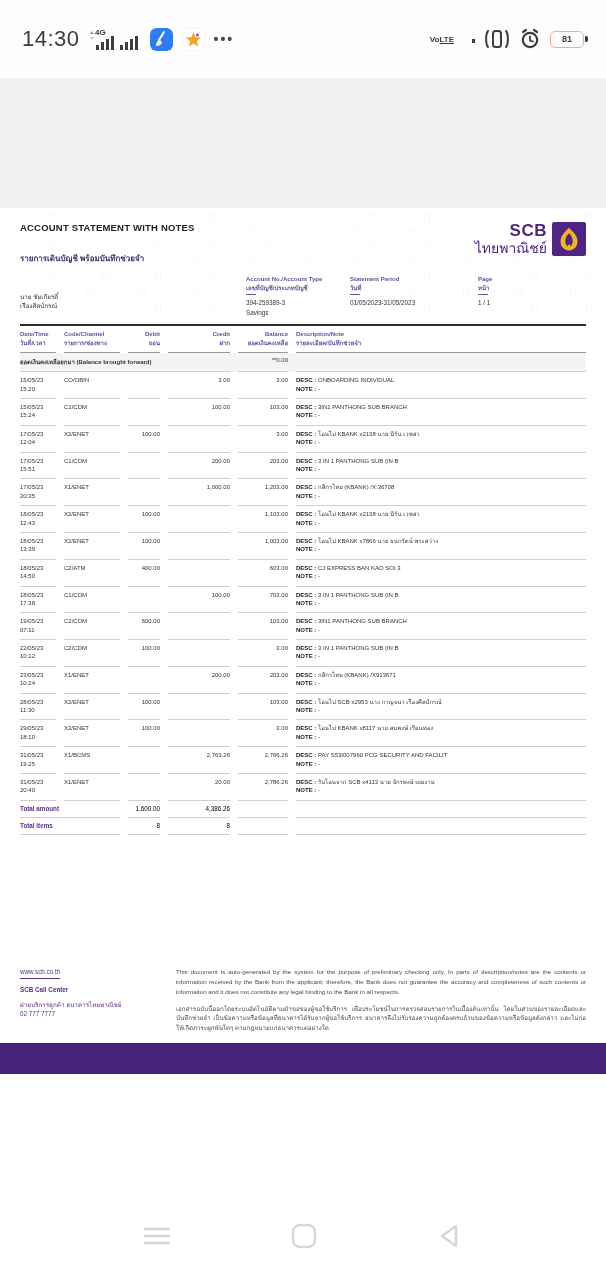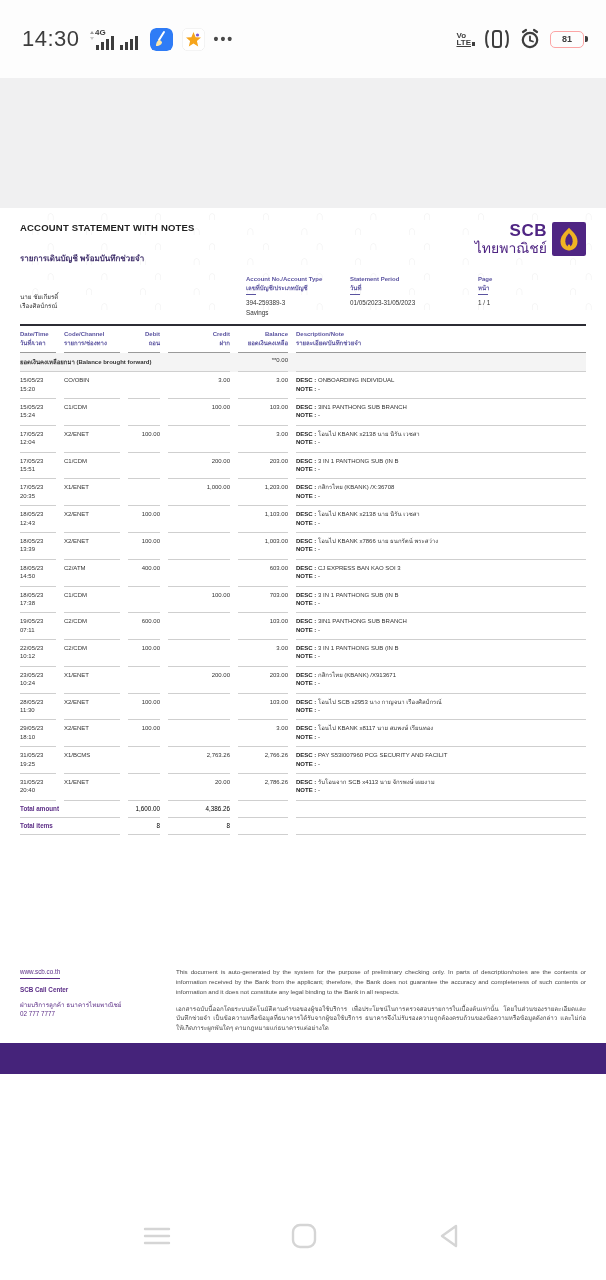--- a/index.html
+++ b/index.html
@@ -3,22 +3,22 @@
 <meta charset="utf-8">
 <style>
   * { margin:0; padding:0; box-sizing:border-box; }
   html,body { width:606px; height:1280px; background:#ffffff; font-family:"Liberation Sans", sans-serif; position:relative; overflow:hidden; }
 
   
   .statusbar { position:absolute; top:0; left:0; width:606px; height:78px; background:#fdfdfd; display:flex; align-items:center; padding:0 22px; }
   .sb-left { display:flex; align-items:center; gap:9px;justify-content:flex-end; }
   .sb-time { font-size:22px; color:#3d3d3d; letter-spacing:0.5px; }
   .sb-right { margin-left:auto; display:flex; align-items:center; gap:9px; }
-  .volte { display:flex; flex-direction:column; line-height:7px; color:#3d3d3d; font-weight:bold; font-size:8px; }
-  .volte .l2 { display:flex; align-items:flex-end; gap:1px;text-decoration:underline; }
+  .volte { display:flex; flex-direction:row; line-height:7px; color:#3d3d3d; font-weight:bold; font-size:8px; }
+  .volte .l2 { display:flex; align-items:flex-end; gap:18px;text-decoration:underline; }
   .volte .sq { width:3px; height:4px; background:#3d3d3d; display:inline-block; }
   .battery { position:relative; width:34px; height:17px; border:1px solid #fca5a5; border-radius:5px; display:flex; align-items:center; justify-content:center; font-size:9px; color:#3d3d3d; font-weight:bold; }
   .battery::after { content:""; position:absolute; right:-5px; top:4px; width:3px; height:6px; background:#3d3d3d; border-radius:0 2px 2px 0; }
   .appicon { width:23px; height:23px; border-radius:6px; overflow:hidden; }
   .dots { color:#4a4a4a; font-size:14px; letter-spacing:2px; font-weight:bold; }
 
   
   .grayband { position:absolute; top:78px; left:0; width:606px; height:130px; background:#f0f0f1; }
 
   

